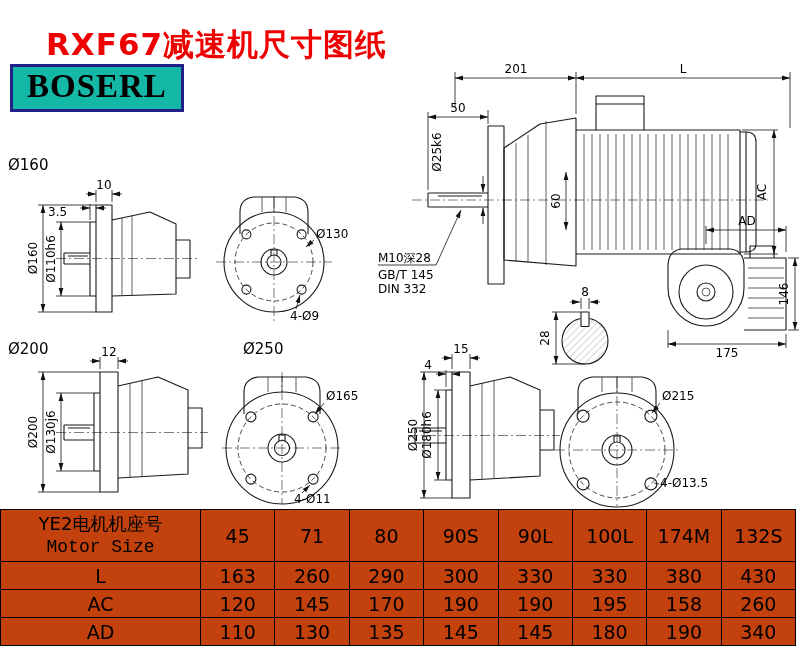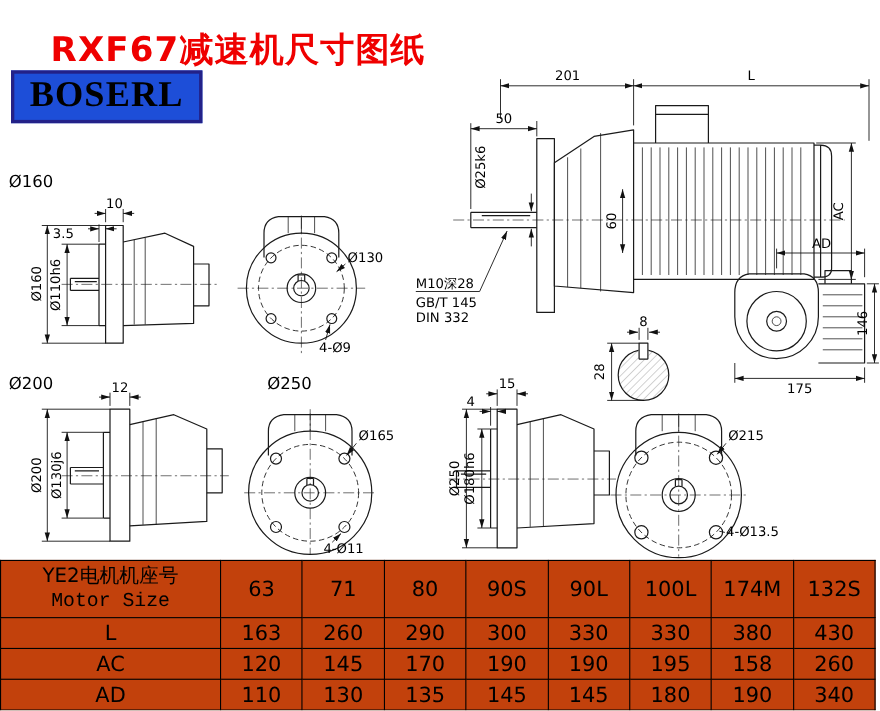--- a/index.html
+++ b/index.html
@@ -1,20 +1,20 @@
 <!DOCTYPE html>
 <html><head>
 <meta charset="utf-8">
 <style>
   html,body{margin:0;padding:0;background:#fff;}
   .sheet{position:relative;width:800px;height:646px;background:#fff;overflow:hidden;
          font-family:"DejaVu Sans",sans-serif;color:#000;}
   .title{position:absolute;left:30px;top:8px;margin:16px;font-weight:bold;font-size:31px;
          letter-spacing:1px;color:#ef0000;font-family:"DejaVu Sans",sans-serif;}
-  .logo{position:absolute;left:10px;top:64px;border:3px solid #232188;background:#1d4ed8;
+  .logo{position:absolute;left:10px;top:64px;border:3px solid #232188;background:#14b8a6;
         padding:1px 14px 4px;font-weight:bold;font-size:33px;letter-spacing:1px;
         font-family:"Liberation Serif",serif;color:#000;}
   svg.draw{position:absolute;left:0;top:0;}
   .ln{fill:none;stroke:#1a1a1a;stroke-width:1.1;stroke-linejoin:round;}
   .thin{fill:none;stroke:#1a1a1a;stroke-width:0.7;}
   .cl{fill:none;stroke:#444;stroke-width:0.7;stroke-dasharray:10 3 2 3;}
   .dsh{fill:none;stroke:#1a1a1a;stroke-width:0.8;stroke-dasharray:5 3;}
   .dim{fill:none;stroke:#111;stroke-width:0.8;}
   text.dm{font-size:12px;font-family:"DejaVu Sans",sans-serif;fill:#000;}
   text.lb{font-size:15px;font-family:"DejaVu Sans",sans-serif;fill:#000;}
@@ -257,21 +257,21 @@
         <col>
         <col>
         <col>
   </colgroup>
   <tbody>
     <tr class="hdr">
       <th class="hc">
         <div>YE2电机机座号</div>
         <div class="mono">Motor Size</div>
       </th>
-      <th>63</th>
+      <th>45</th>
       <th>71</th>
       <th>80</th>
       <th>90S</th>
       <th>90L</th>
       <th>100L</th>
       <th>174M</th>
       <th>132S</th>
     </tr>
     <tr>
       <td>L</td>

